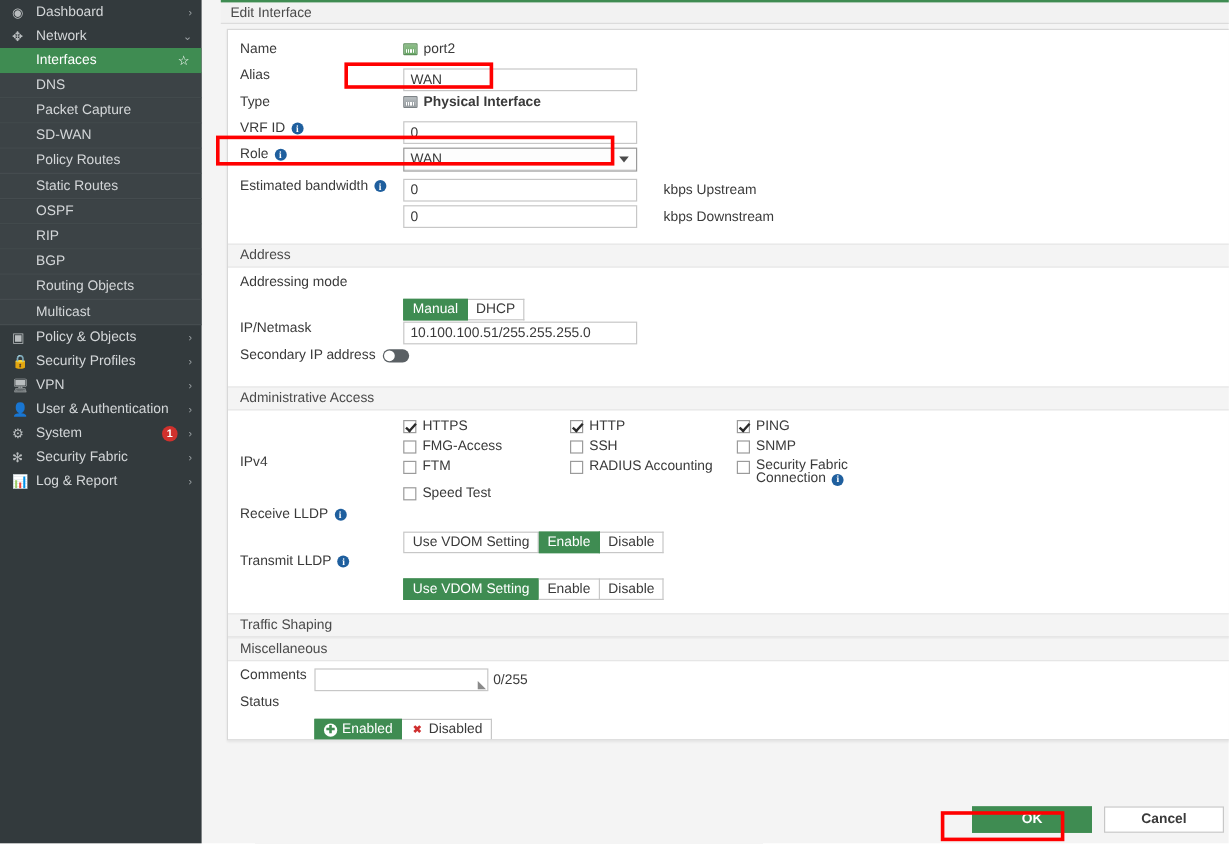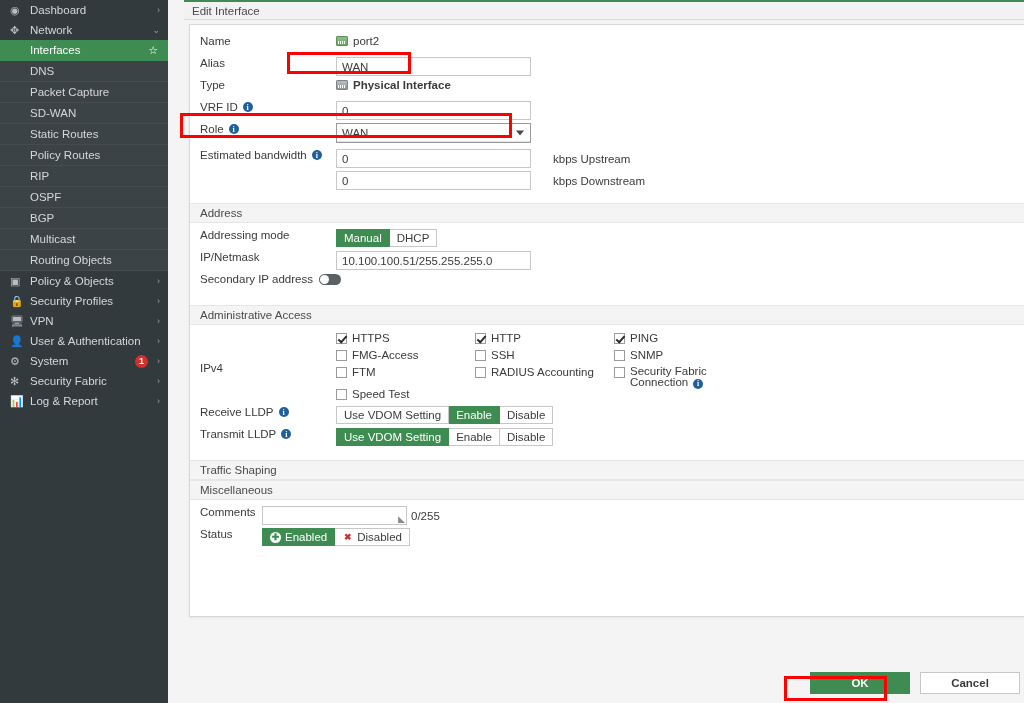--- a/index.html
+++ b/index.html
@@ -164,21 +164,21 @@
     background: linear-gradient(#b9bfc2, #8f9599);
     border-color: #7d8387;
   }
   .porticon::after {
     content: ""; position: absolute; left: 1px; right: 1px; bottom: 1px;
     height: 3px;
     background: repeating-linear-gradient(to right, #ffffff 0 1px, transparent 1px 2px);
   }
 
   
-  .seg { display: inline-flex; }
+  .seg { display: inline-flex; margin-top: 20px; }
   .seg > div {
     height: 18px;
     border: 1px solid #c7c7c7;
     border-left-width: 0;
     background: #ffffff;
     color: #3a3a3a;
     font-size: 11.5px;
     padding: 0 7px;
     display: flex; align-items: center;
     white-space: nowrap;
@@ -317,39 +317,39 @@
     <div class="nav-sub">
         <span>DNS</span>
       </div>
     <div class="nav-sub">
         <span>Packet Capture</span>
       </div>
     <div class="nav-sub">
         <span>SD-WAN</span>
       </div>
     <div class="nav-sub">
+        <span>Policy Routes</span>
+      </div>
+    <div class="nav-sub">
         <span>Static Routes</span>
       </div>
     <div class="nav-sub">
-        <span>Policy Routes</span>
+        <span>OSPF</span>
       </div>
     <div class="nav-sub">
         <span>RIP</span>
       </div>
     <div class="nav-sub">
-        <span>OSPF</span>
-      </div>
-    <div class="nav-sub">
         <span>BGP</span>
       </div>
     <div class="nav-sub">
+        <span>Routing Objects</span>
+      </div>
+    <div class="nav-sub">
         <span>Multicast</span>
-      </div>
-    <div class="nav-sub">
-        <span>Routing Objects</span>
       </div>
 
     <div class="nav-row">
       <span class="nav-ico">▣</span>
       <span class="nav-label">Policy &amp; Objects</span>
       <span class="nav-chev">›</span>
     </div>
     <div class="nav-row">
       <span class="nav-ico">🔒</span>
       <span class="nav-label">Security Profiles</span>

